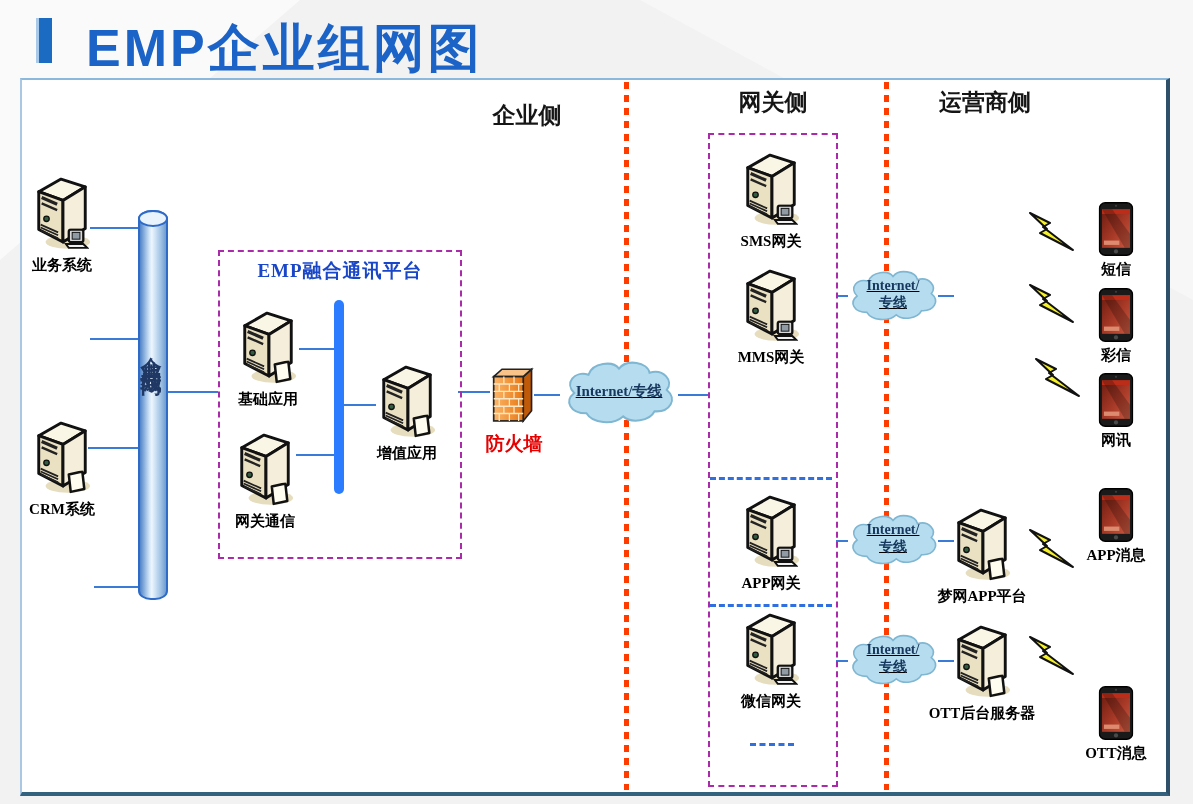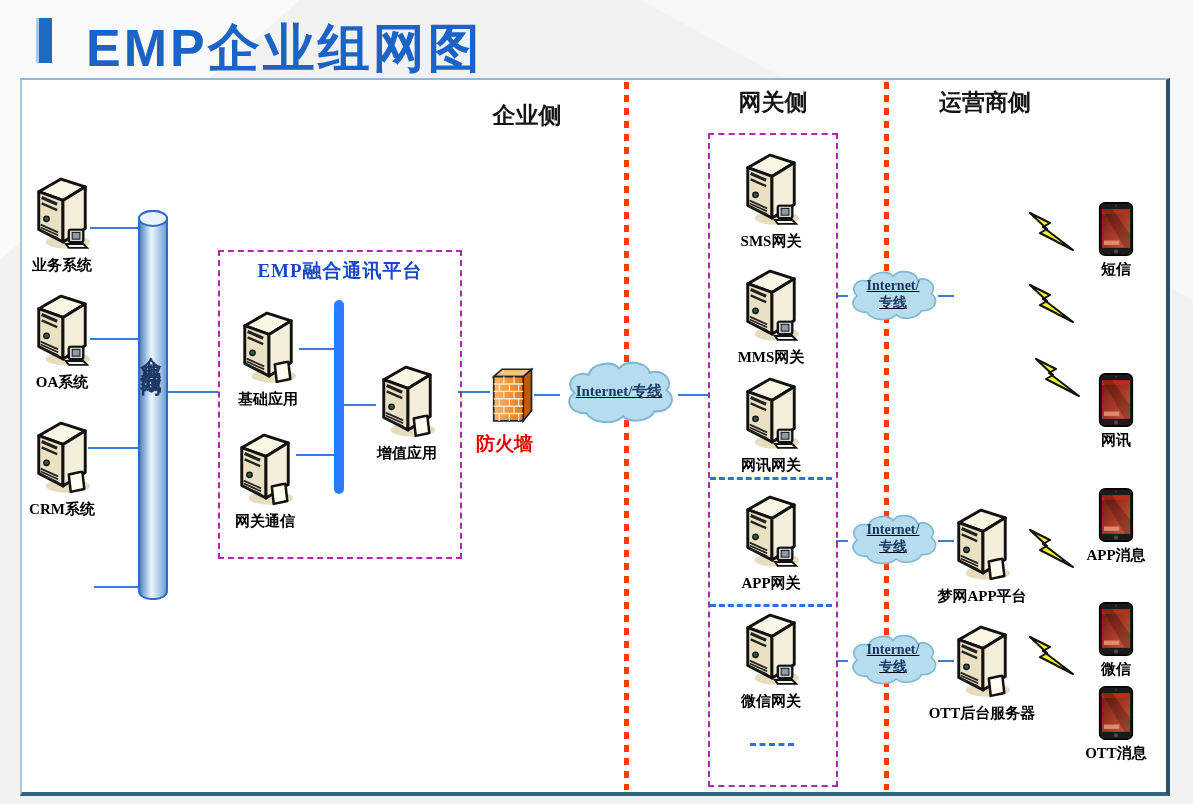--- a/index.html
+++ b/index.html
@@ -39,21 +39,21 @@
   .cyl::before{content:"";position:absolute;top:-2px;left:-2px;width:26px;height:13px;border-radius:50%;
     background:#e9f3fc;border:2px solid #2e6bc8;}
   .lan-label{position:absolute;left:141px;top:340px;width:24px;height:140px;z-index:4;
     writing-mode:vertical-rl;text-orientation:upright;letter-spacing:5px;
     font:bold 21px "Liberation Serif","DejaVu Serif",serif;color:#1f3864;}
 
   .cloud{position:absolute;z-index:5;text-align:center;text-decoration:underline;}
   .cloud svg.cshape{position:absolute;left:0;top:0;}
   .cloud .ctext{position:relative;font:bold 15px "Liberation Serif","DejaVu Serif",serif;color:#17375e;line-height:17px;}
 
-  .fw-label{position:absolute;left:476px;top:431px;width:76px;
+  .fw-label{position:absolute;left:476px;top:431px;width:76px;text-align:center;
     font:bold 19px "Liberation Serif","DejaVu Serif",serif;color:#e60000;z-index:4;}
 
   .bolt{position:absolute;z-index:4;}
   .hidden-defs{position:absolute;width:0;height:0;overflow:hidden;}
 </style>
 </head>
 <body>
 
 <svg class="hidden-defs" aria-hidden="true">
   <defs>
@@ -148,27 +148,20 @@
   <div class="cyl"></div>
   <div class="lan-label">企业局域网</div>
 
   <div class="node" style="left:14px;top:174px;width:96px;">
     <svg width="62" height="78" viewBox="0 0 64 80">
         <use href="#sym-server"></use>
         <use href="#sym-pc" x="34" y="56" width="26" height="22"></use>
       </svg>
     <div class="lbl">业务系统</div>
   </div>
-  <div class="node" style="left:14px;top:291px;width:96px;">
-    <svg width="62" height="78" viewBox="0 0 64 80">
-        <use href="#sym-server"></use>
-        <use href="#sym-pc" x="34" y="56" width="26" height="22"></use>
-      </svg>
-    <div class="lbl">OA系统</div>
-  </div>
   <div class="node" style="left:14px;top:418px;width:96px;">
     <svg width="62" height="78" viewBox="0 0 64 80">
         <use href="#sym-server"></use>
         <use href="#sym-doc" x="36" y="54" width="22" height="24"></use>
       </svg>
     <div class="lbl">CRM系统</div>
   </div>
 
   <div class="dbox" style="left:218px;top:250px;width:240px;height:305px;"></div>
   <div class="emp-title">EMP融合通讯平台</div>
@@ -220,27 +213,20 @@
       </svg>
     <div class="lbl">SMS网关</div>
   </div>
   <div class="node" style="left:723px;top:266px;width:96px;">
     <svg width="62" height="78" viewBox="0 0 64 80">
         <use href="#sym-server"></use>
         <use href="#sym-pc" x="34" y="56" width="26" height="22"></use>
       </svg>
     <div class="lbl">MMS网关</div>
   </div>
-  <div class="node" style="left:723px;top:374px;width:96px;">
-    <svg width="62" height="78" viewBox="0 0 64 80">
-        <use href="#sym-server"></use>
-        <use href="#sym-pc" x="34" y="56" width="26" height="22"></use>
-      </svg>
-    <div class="lbl">网讯网关</div>
-  </div>
   <div class="node" style="left:723px;top:492px;width:96px;">
     <svg width="62" height="78" viewBox="0 0 64 80">
         <use href="#sym-server"></use>
         <use href="#sym-pc" x="34" y="56" width="26" height="22"></use>
       </svg>
     <div class="lbl">APP网关</div>
   </div>
   <div class="node" style="left:723px;top:610px;width:96px;">
     <svg width="62" height="78" viewBox="0 0 64 80">
         <use href="#sym-server"></use>
@@ -307,38 +293,38 @@
   <svg class="bolt" style="left:1028px;top:636px;" width="46" height="40" viewBox="0 0 46 40">
       <use href="#sym-bolt"></use>
     </svg>
 
   <div class="node" style="left:1076px;top:202px;width:80px;">
     <svg width="36" height="54" viewBox="0 0 36 56">
         <use href="#sym-phone"></use>
       </svg>
     <div class="lbl">短信</div>
   </div>
+  <div class="node" style="left:1076px;top:288px;width:80px;">
+    <svg width="36" height="54" viewBox="0 0 36 56">
+        <use href="#sym-phone"></use>
+      </svg>
+    <div class="lbl">彩信</div>
+  </div>
   <div class="node" style="left:1076px;top:373px;width:80px;">
     <svg width="36" height="54" viewBox="0 0 36 56">
         <use href="#sym-phone"></use>
       </svg>
     <div class="lbl">网讯</div>
   </div>
   <div class="node" style="left:1076px;top:488px;width:80px;text-align:center;">
     <svg width="36" height="54" viewBox="0 0 36 56">
         <use href="#sym-phone"></use>
       </svg>
     <div class="lbl">APP消息</div>
   </div>
-  <div class="node" style="left:1076px;top:602px;width:80px;">
-    <svg width="36" height="54" viewBox="0 0 36 56">
-        <use href="#sym-phone"></use>
-      </svg>
-    <div class="lbl">微信</div>
-  </div>
   <div class="node" style="left:1076px;top:686px;width:80px;">
     <svg width="36" height="54" viewBox="0 0 36 56">
         <use href="#sym-phone"></use>
       </svg>
     <div class="lbl">OTT消息</div>
   </div>
 
 </div>
 
 </body></html>

